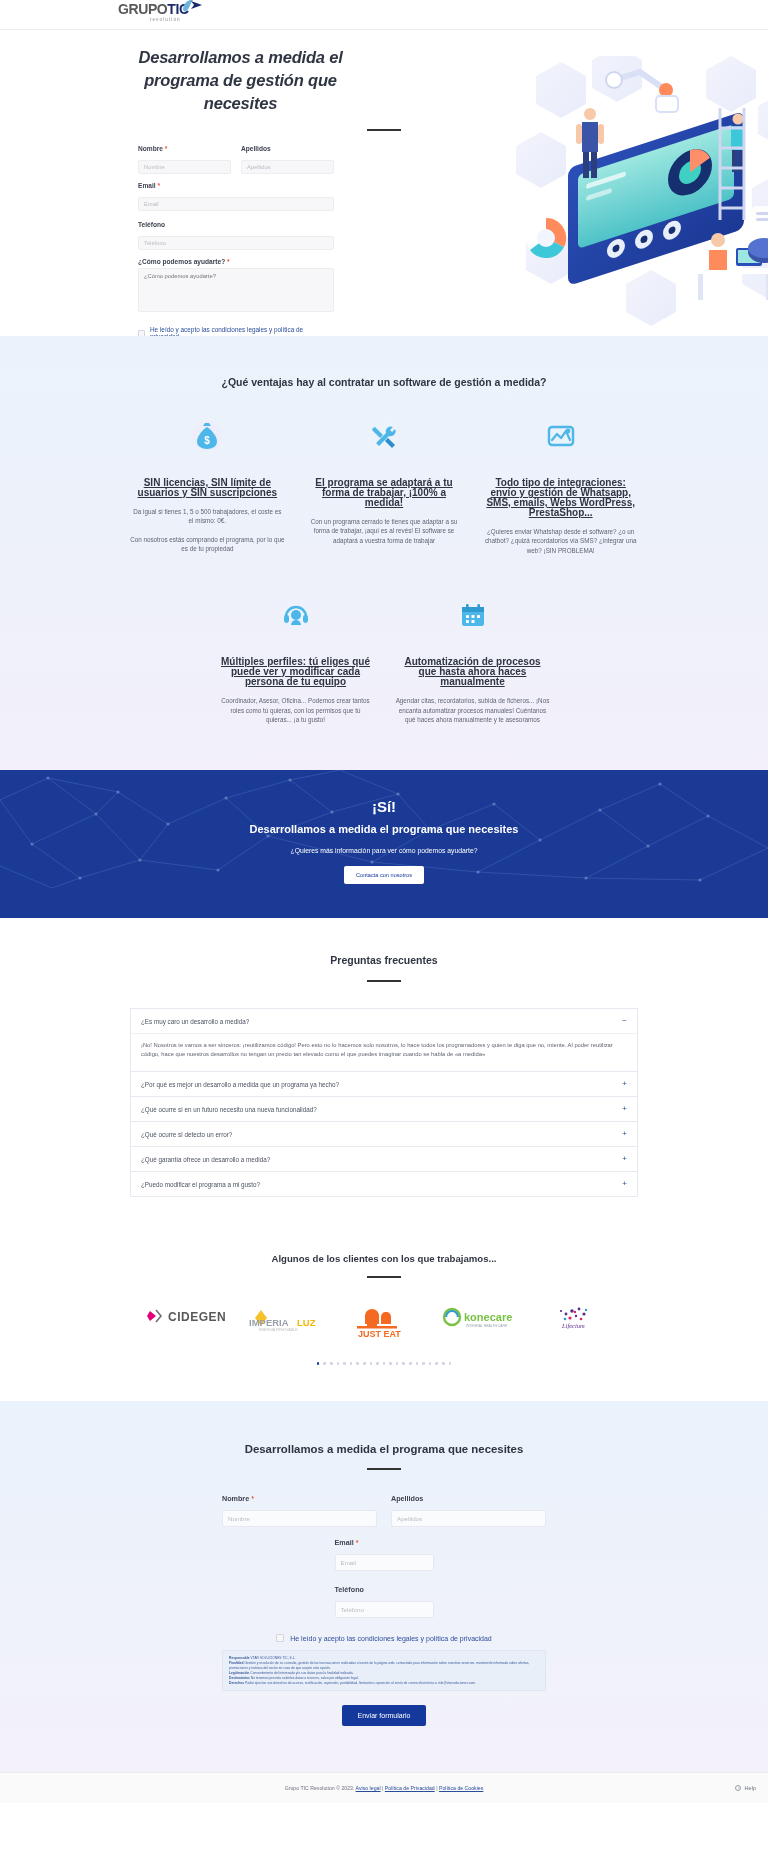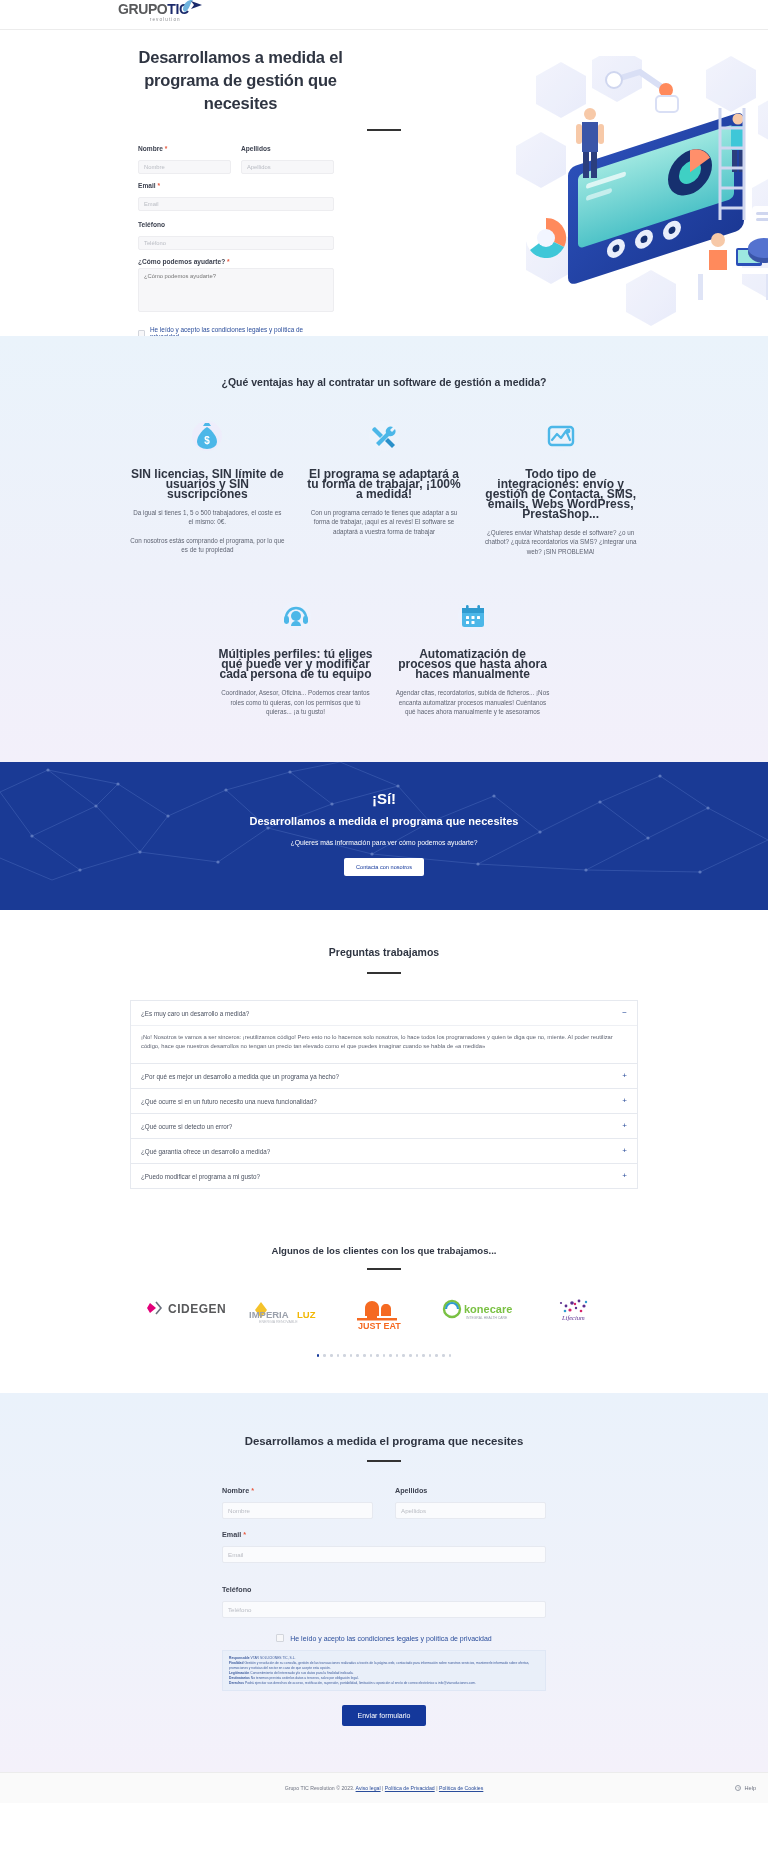--- a/index.html
+++ b/index.html
@@ -45,20 +45,21 @@
   .hero-inner { width: 508px; margin: 0 auto; position: relative; height: 100%; }
   .hero-title {
     width: 205px;
     margin: 16px 0 0 8px;
     font-size: 16.5px;
     font-weight: 700;
     line-height: 23px;
     color: #2f3542;
     text-align: center;
     letter-spacing: -0.2px;
+    font-style: italic;
   }
   .rule { width: 34px; height: 2px; background: #333; margin: 14px auto 0; }
   .hero-form { width: 196px; margin: 14px 0 0 8px; }
 
   .frow { display: flex; gap: 10px; }
   .fcol { flex: 1; min-width: 0; }
   .flabel { font-size: 6.6px; font-weight: 700; color: #3d4250; margin-bottom: 3px; display: block; }
   .req { color: #e8593f; font-weight: 700; }
   .finput {
     width: 100%; height: 14px; background: #f7f7f9; border: 1px solid #ededf0;
@@ -87,21 +88,21 @@
     background: linear-gradient(180deg,#eaf3fb 0%, #eef1fa 55%, #f3f0fa 100%);
     padding: 40px 0 46px;
   }
   .vinner { width: 508px; margin: 0 auto; }
   .section-title {
     text-align: center; font-size: 10.5px; font-weight: 700; color: #2f3542;
   }
   .cards3 { display: flex; gap: 22px; margin-top: 30px; }
   .card { flex: 1; text-align: center; }
   .card-icon { height: 36px; display: flex; align-items: center; justify-content: center; }
-  .card-h { font-size: 12px; font-weight: 700; line-height: 10px; color: #2f3542; margin-top: 15px; }
+  .card-h { font-size: 10px; font-weight: 700; line-height: 10px; color: #2f3542; margin-top: 24px; text-decoration: underline; }
   .card-p { font-size: 6.3px; line-height: 9.4px; color: #5f6472; margin-top: 9px; }
   .card-p + .card-p { margin-top: 9px; }
   .cards2 { display: flex; gap: 22px; margin-top: 42px; justify-content: center; }
   .cards2 .card { max-width: 155px; }
 
   
   .cta {
     background: #1a3a95; position: relative; overflow: hidden;
     padding: 28px 0 34px; text-align: center; color: #fff;
   }
@@ -149,21 +150,21 @@
     background: linear-gradient(180deg,#eaf2fb 0%, #eff2fa 60%, #f4f1fa 100%);
     padding: 42px 0 46px;
   }
   .bf-inner { width: 420px; margin: 0 auto; }
   .bf-title { text-align: center; font-size: 11.4px; font-weight: 700; color: #2f3542; }
   .bf-rule { width: 34px; height: 2px; background: #333; margin: 13px auto 0; }
   .bf-form { margin-top: 24px; padding: 0 48px; }
   .bf-form .flabel { font-size: 7.2px; margin-bottom: 4px; }
   .bf-form .finput { height: 17px; font-size: 6.2px; background: #fafbfd; border-color: #e6e9f0; }
   .bf-form .ftext { height: 46px; font-size: 6.2px; background: #fafbfd; border-color: #e6e9f0; }
-  .bf-form .frow { gap: 22px; }
+  .bf-form .frow { gap: 14px; align-items: center; }
   .bf-form .fgroup { margin-top: 11px; }
   .bf-check { display: flex; align-items: center; gap: 6px; margin-top: 16px; justify-content: center; }
   .bf-check .cbox { width: 8px; height: 8px; }
   .bf-check .checktext { font-size: 7px; }
   .bf-legal {
     margin-top: 8px; background: #e9eff9; border: 1px solid #dfe7f5;
     padding: 5px 6px; font-size: 3.3px; line-height: 4.9px; color: #3b5a9c;
   }
   .bf-submit {
     display: block; margin: 14px auto 0; background: #14389b; color: #fff; border: none;
@@ -383,21 +384,21 @@
 
       <div class="card">
         <div class="card-icon">
           <svg width="32" height="32" viewBox="0 0 32 32">
             <circle cx="16" cy="16" r="15" fill="#eaf1fc" opacity=".6"></circle>
             <rect x="4" y="7" width="24" height="18" rx="3" fill="none" stroke="#4cb7e8" stroke-width="2.4"></rect>
             <path d="M7 20 l5-6 4 4 5-7 4 9" fill="none" stroke="#4cb7e8" stroke-width="2.2" stroke-linecap="round" stroke-linejoin="round"></path>
             <circle cx="23" cy="11" r="2.4" fill="#4cb7e8"></circle>
           </svg>
         </div>
-        <div class="card-h">Todo tipo de integraciones: envío y gestión de Contacta, SMS, emails, Webs WordPress, PrestaShop...</div>
+        <div class="card-h">Todo tipo de integraciones: envío y gestión de Whatsapp, SMS, emails, Webs WordPress, PrestaShop...</div>
         <div class="card-p">¿Quieres enviar Whatshap desde el software? ¿o un chatbot? ¿quizá recordatorios vía SMS? ¿integrar una web? ¡SIN PROBLEMA!</div>
       </div>
     </div>
 
     <div class="cards2">
       <div class="card">
         <div class="card-icon">
           <svg width="32" height="32" viewBox="0 0 32 32">
             <circle cx="16" cy="16" r="15" fill="#eef2fc" opacity=".7"></circle>
             <path d="M6 18 a10 10 0 0 1 20 0" fill="none" stroke="#4cb7e8" stroke-width="2.6" stroke-linecap="round"></path>
@@ -484,21 +485,21 @@
     <div class="cta-h">
       <div>Desarrollamos a medida el programa que necesites</div>
     </div>
     <div class="cta-sub">¿Quieres más información para ver cómo podemos ayudarte?</div>
     <a href="#" class="cta-btn">Contacta con nosotros</a>
   </div>
 </section>
 
 <section class="faq">
   <div class="faq-inner">
-    <h2 class="faq-title">Preguntas trabajamos</h2>
+    <h2 class="faq-title">Preguntas frecuentes</h2>
     <div class="rule"></div>
 
     <div class="faq-list">
       <div class="faq-item">
         <div class="faq-q open">
           <span>¿Es muy caro un desarrollo a medida?</span>
           <span class="faq-sign">−</span>
         </div>
         <div class="faq-a">¡No! Nosotros te vamos a ser sinceros: ¡reutilizamos código! Pero esto no lo hacemos solo nosotros, lo hace todos los programadores y quien te diga que no, miente. Al poder reutilizar código, hace que nuestros desarrollos no tengan un precio tan elevado como el que puedes imaginar cuando se habla de «a medida»</div>
       </div>

